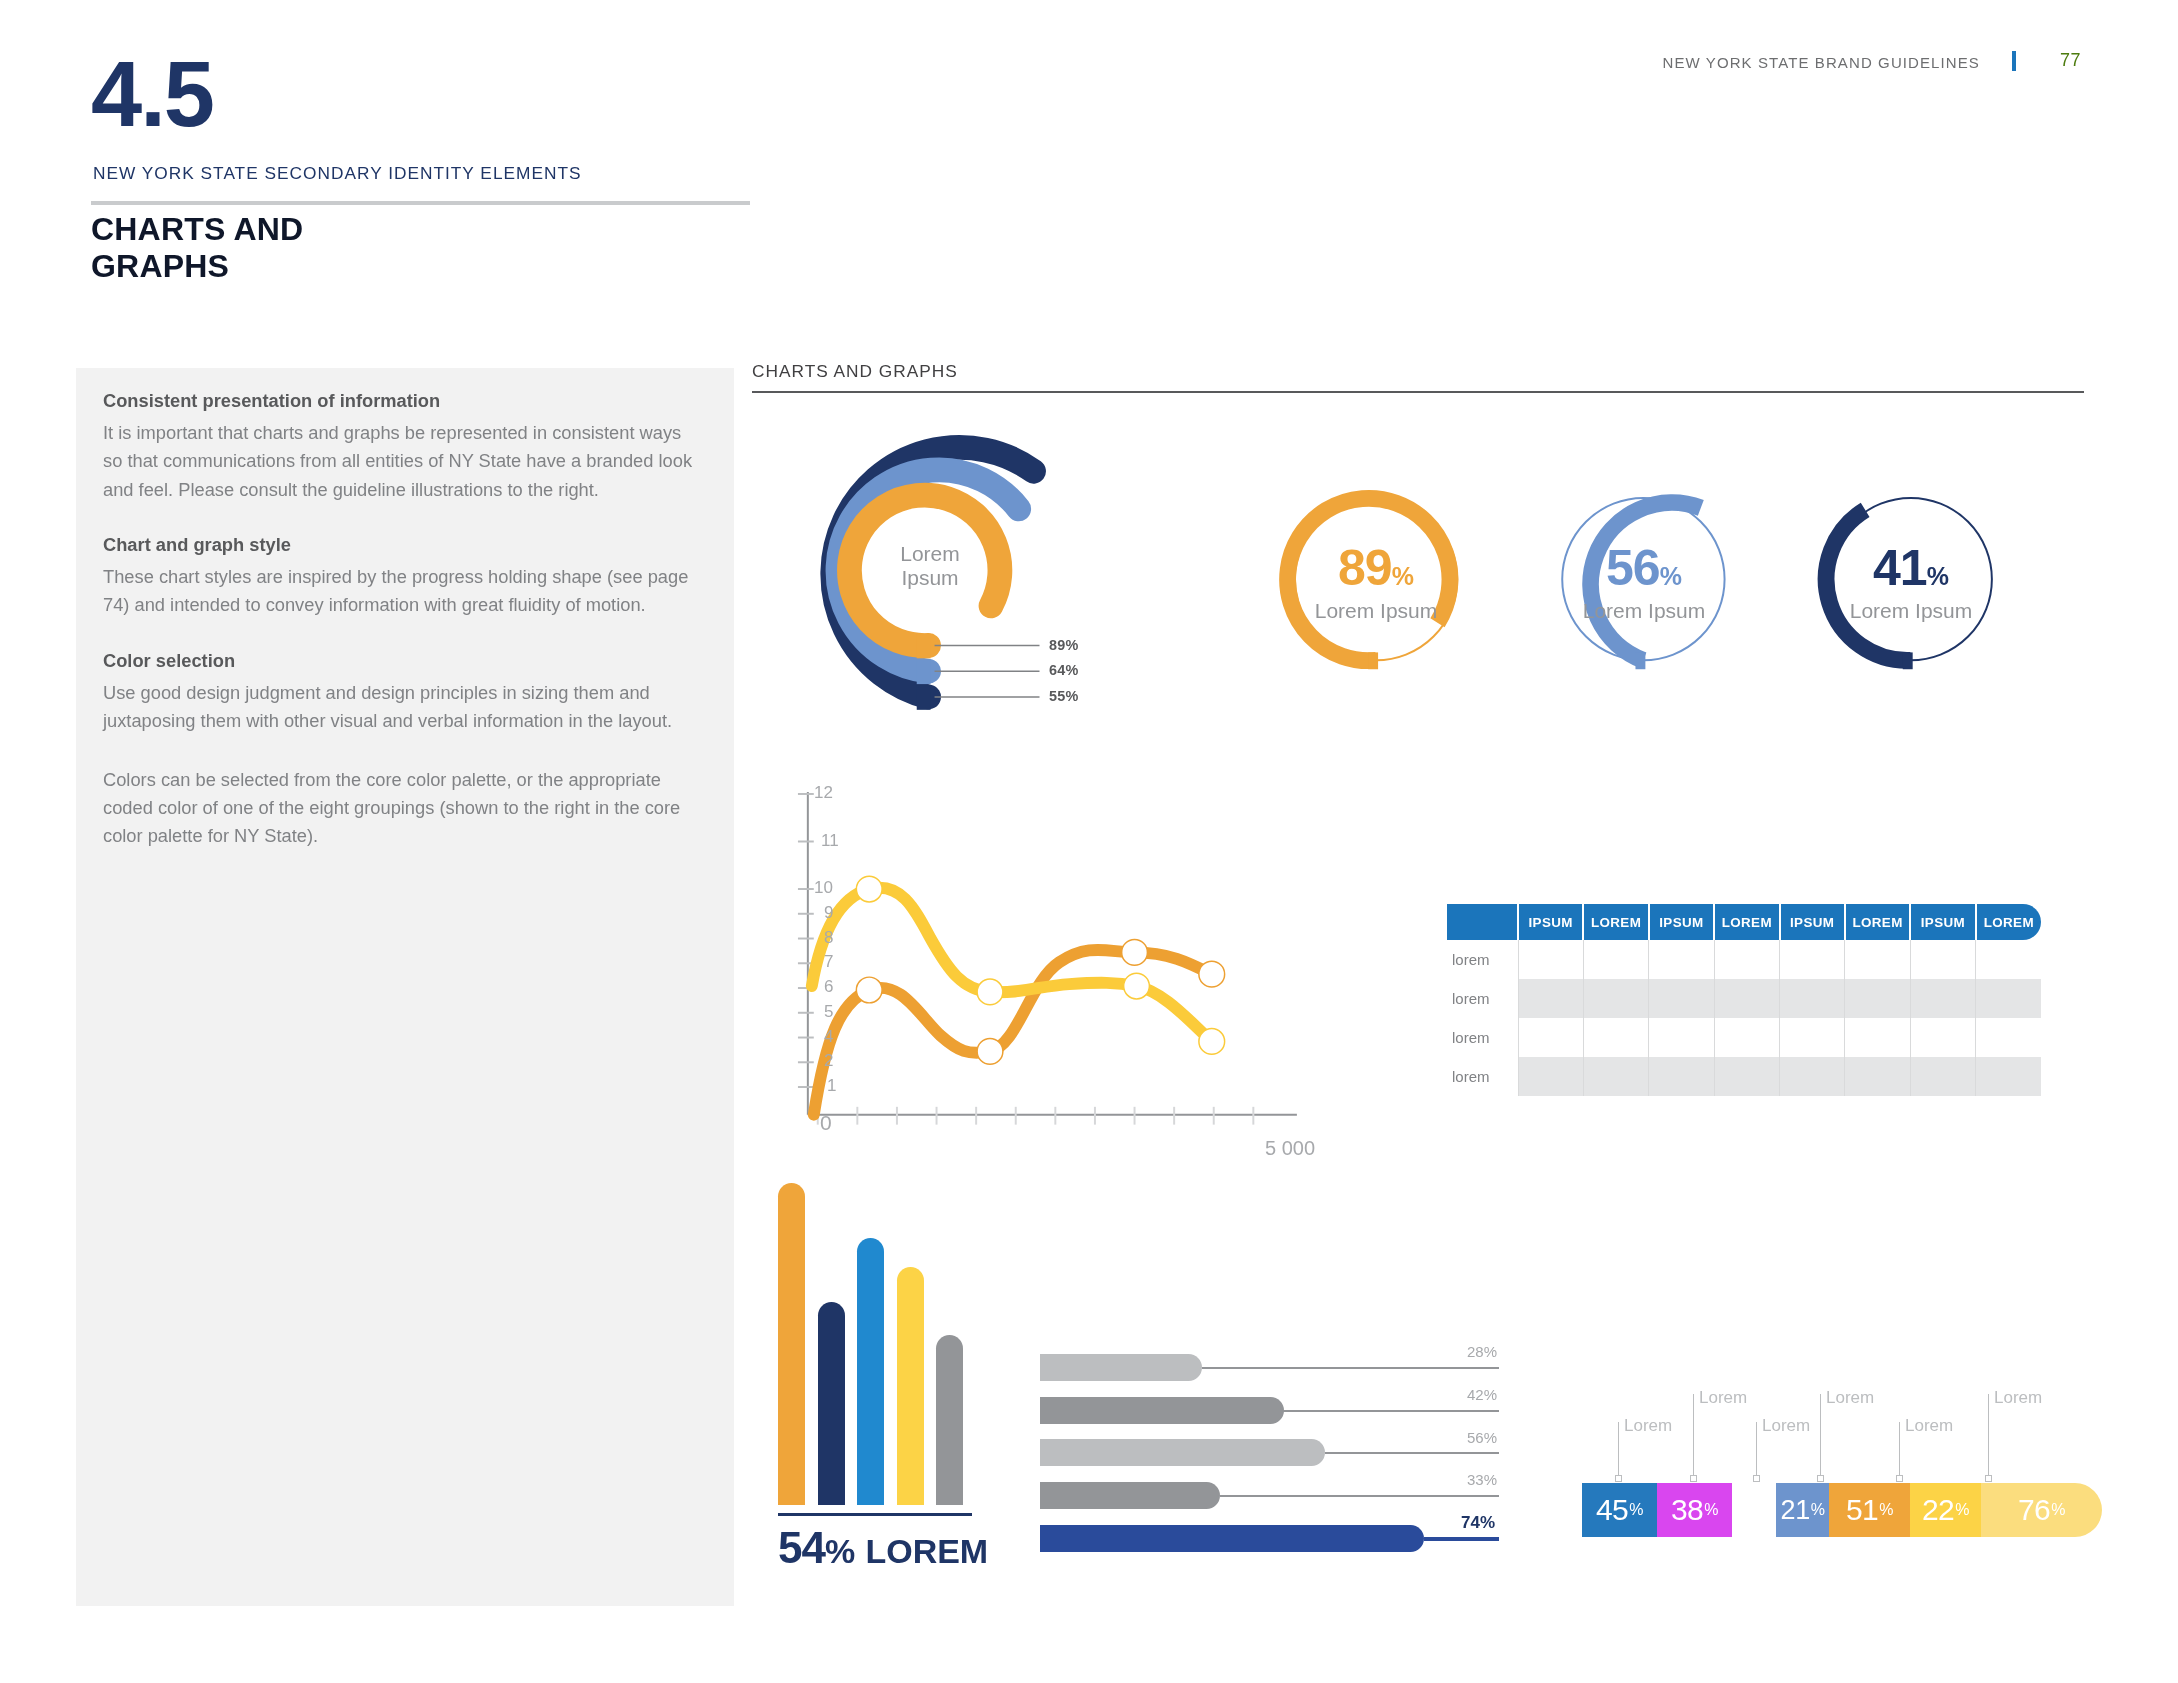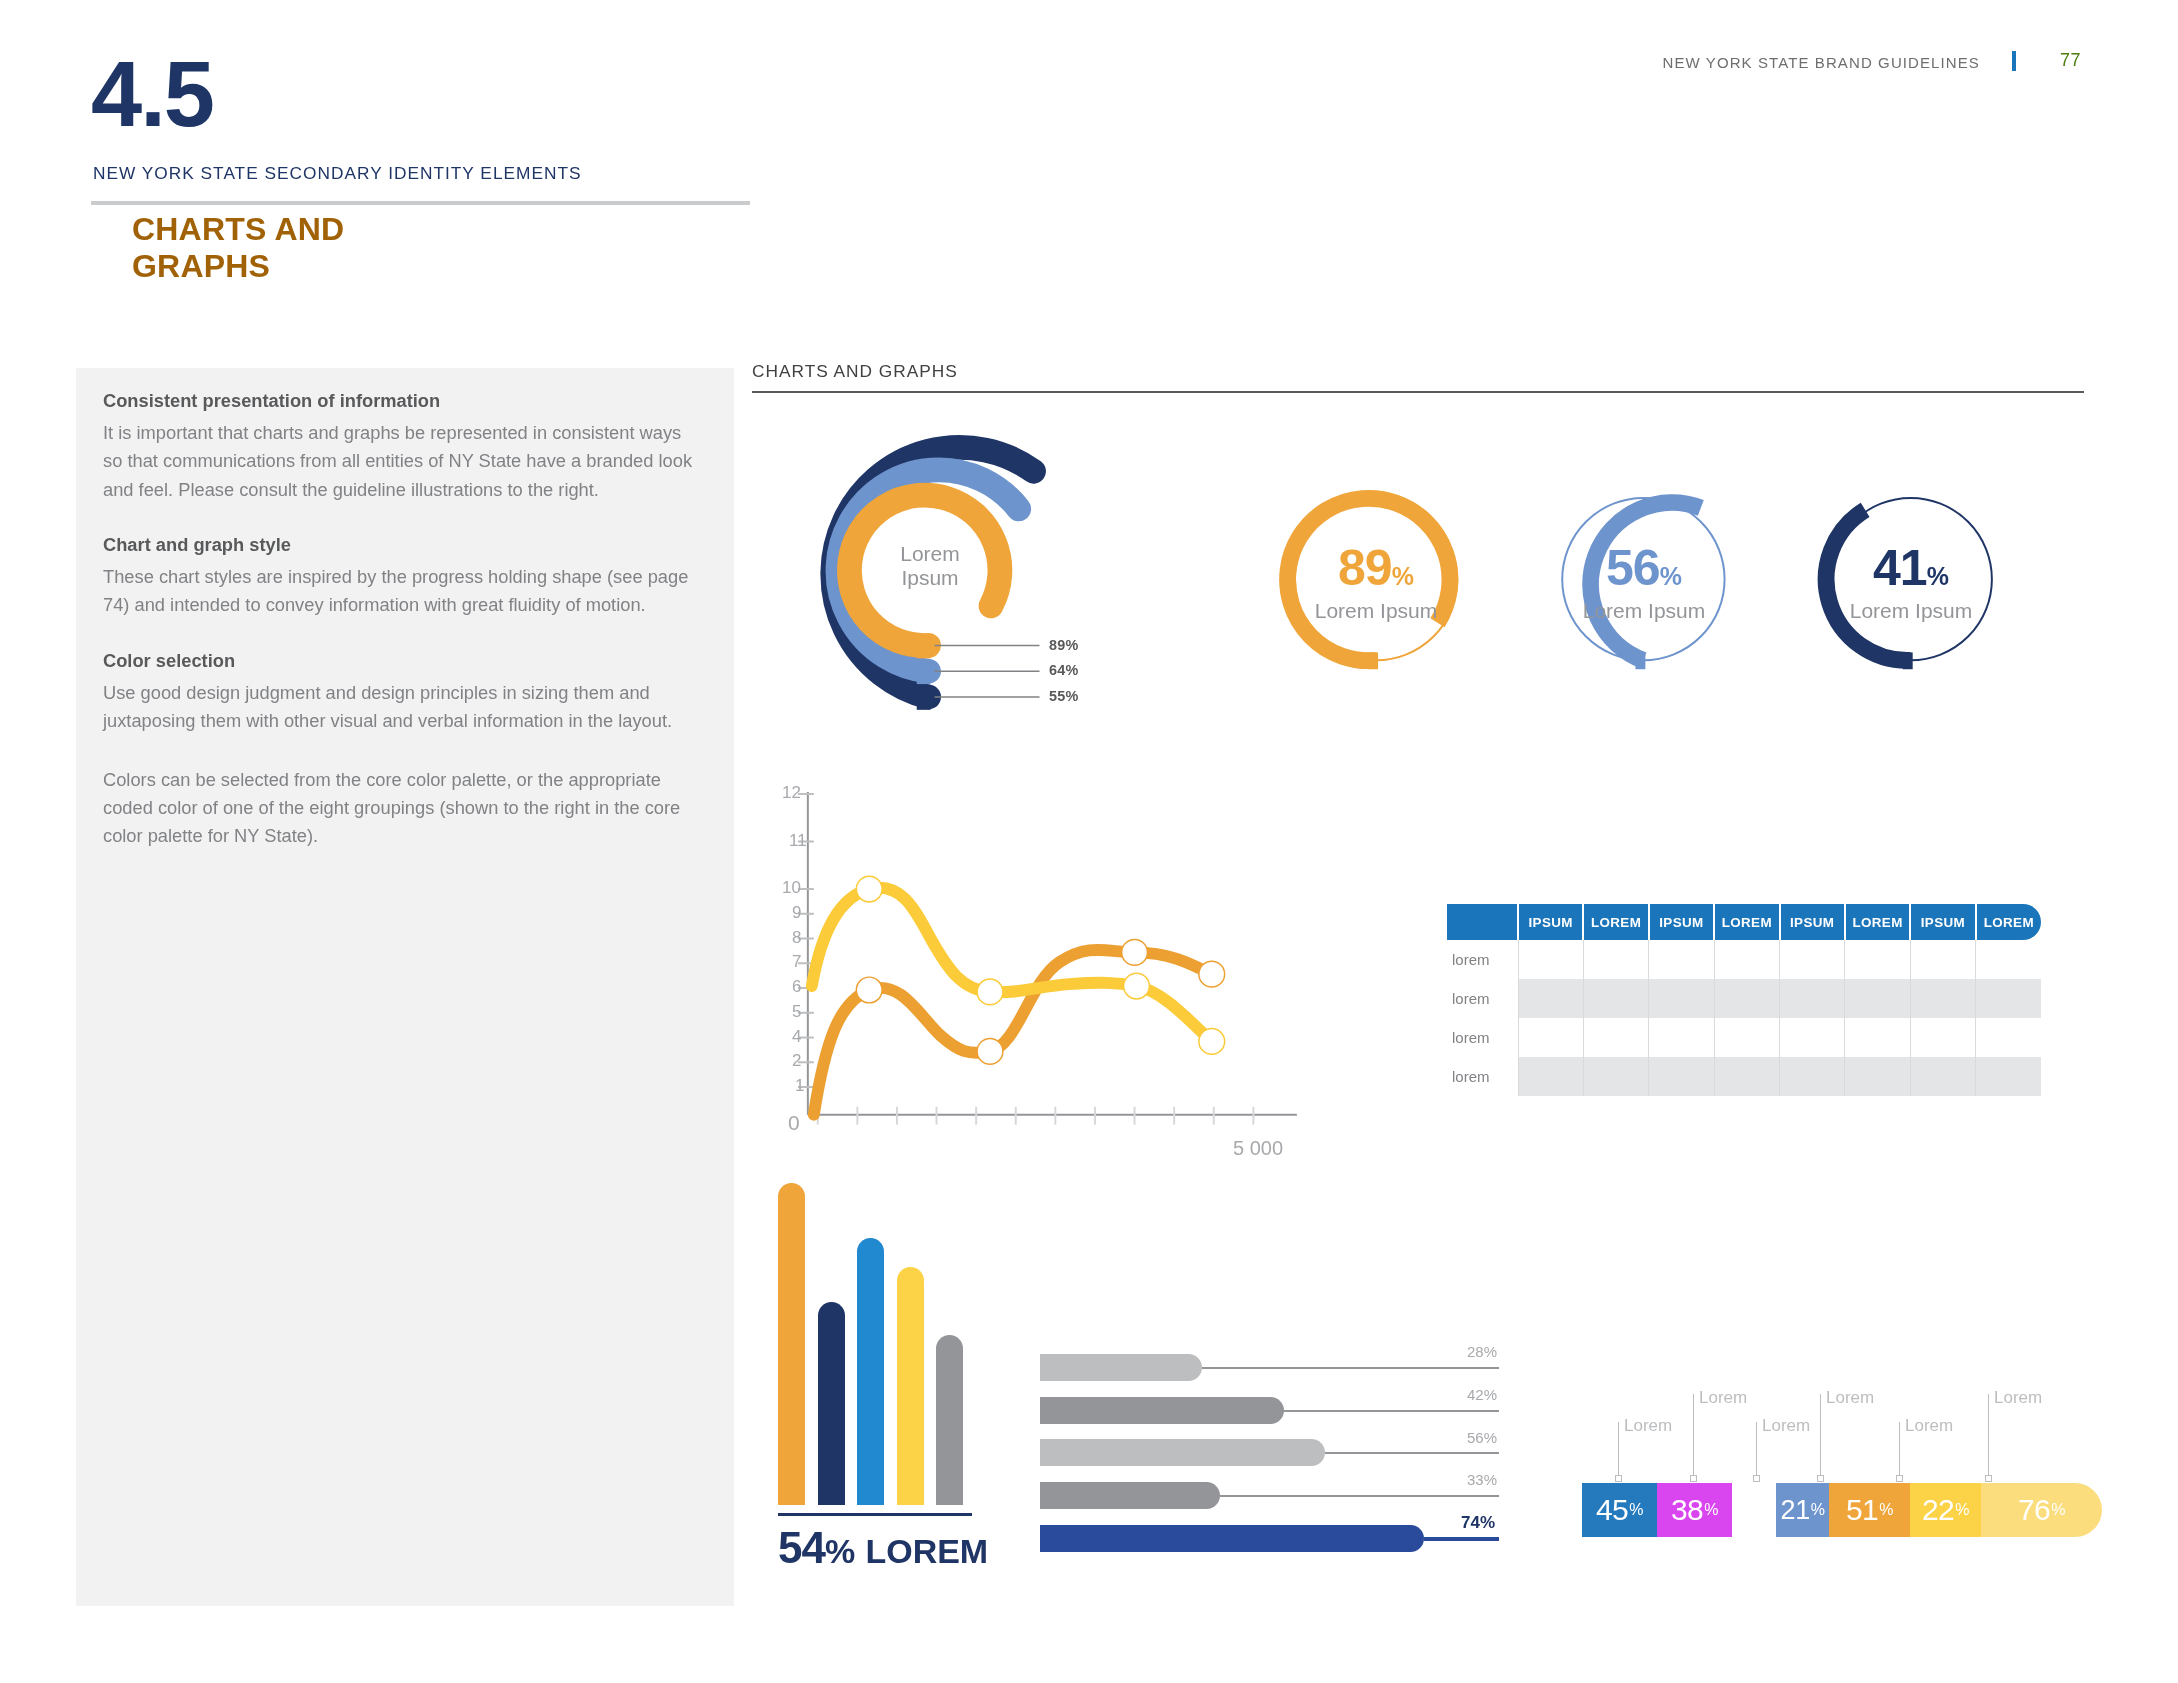--- a/index.html
+++ b/index.html
@@ -29,21 +29,21 @@
   }
   .chapter-sub {
     position: absolute; left: 93px; top: 163px;
     font-size: 17.3px; letter-spacing: 1px; color: #1f3566; font-weight: normal;
   }
   .chapter-divider {
     position: absolute; left: 91px; top: 201px; width: 659px; height: 4px; background: #c9cbcd;
   }
   .chapter-title {
     position: absolute; left: 91px; top: 211px;
-    font-size: 32px; font-weight: bold; color: #a16207; line-height: 1.17; letter-spacing: 0.2px; margin-left: 41px;
+    font-size: 32px; font-weight: bold; color: #0f172a; line-height: 1.17; letter-spacing: 0.2px;
   }
 
   
   .side {
     position: absolute; left: 76px; top: 368px;
     width: 658px; height: 1238px; background: #f2f2f2;
     padding: 22px 40px 0 27px;
   }
   .side h4 { font-size: 18.3px; color: #58595b; margin: 0 0 7px 0; }
   .side p  { font-size: 18.3px; color: #808285; line-height: 1.55; margin: 0 0 30px 0; font-weight: 300; }
@@ -61,21 +61,21 @@
   .donut-center { position: absolute; text-align: center; width: 238px; }
   .donut-center .val { font-size: 50px; font-weight: bold; line-height: 1; letter-spacing: -1px; }
   .donut-center .val .pct { font-size: 25px; font-weight: bold; letter-spacing: 0; }
   .donut-center .cap { font-size: 21px; color: #939598; margin-top: 6px; font-weight: 300; }
 
   .ring-caption { position: absolute; font-size: 21px; color: #939598; line-height: 1.15; text-align: center; width: 178px; font-weight: 300; }
 
   .lead-label { position: absolute; font-size: 14.4px; font-weight: bold; color: #58595b; letter-spacing: 0.2px; }
 
   
-  .axis-txt { position: absolute; font-size: 17px; color: #a7a9ac; font-weight: 300; }
+  .axis-txt { position: absolute; font-size: 17px; color: #a7a9ac; font-weight: 300; margin-left: 32px; }
 
   
   .tbl { position: absolute; left: 1447px; top: 904px; width: 594px; }
   .tbl table { border-collapse: collapse; width: 594px; table-layout: fixed; }
   .tbl th {
     background: #1b75bb; color: #fff; font-size: 13.4px; font-weight: bold;
     letter-spacing: 0.4px; height: 36px; text-align: center;
     border-right: 2px solid #fff;
   }
   .tbl th.corner { width: 71px; border-right: 2px solid #fff; }

